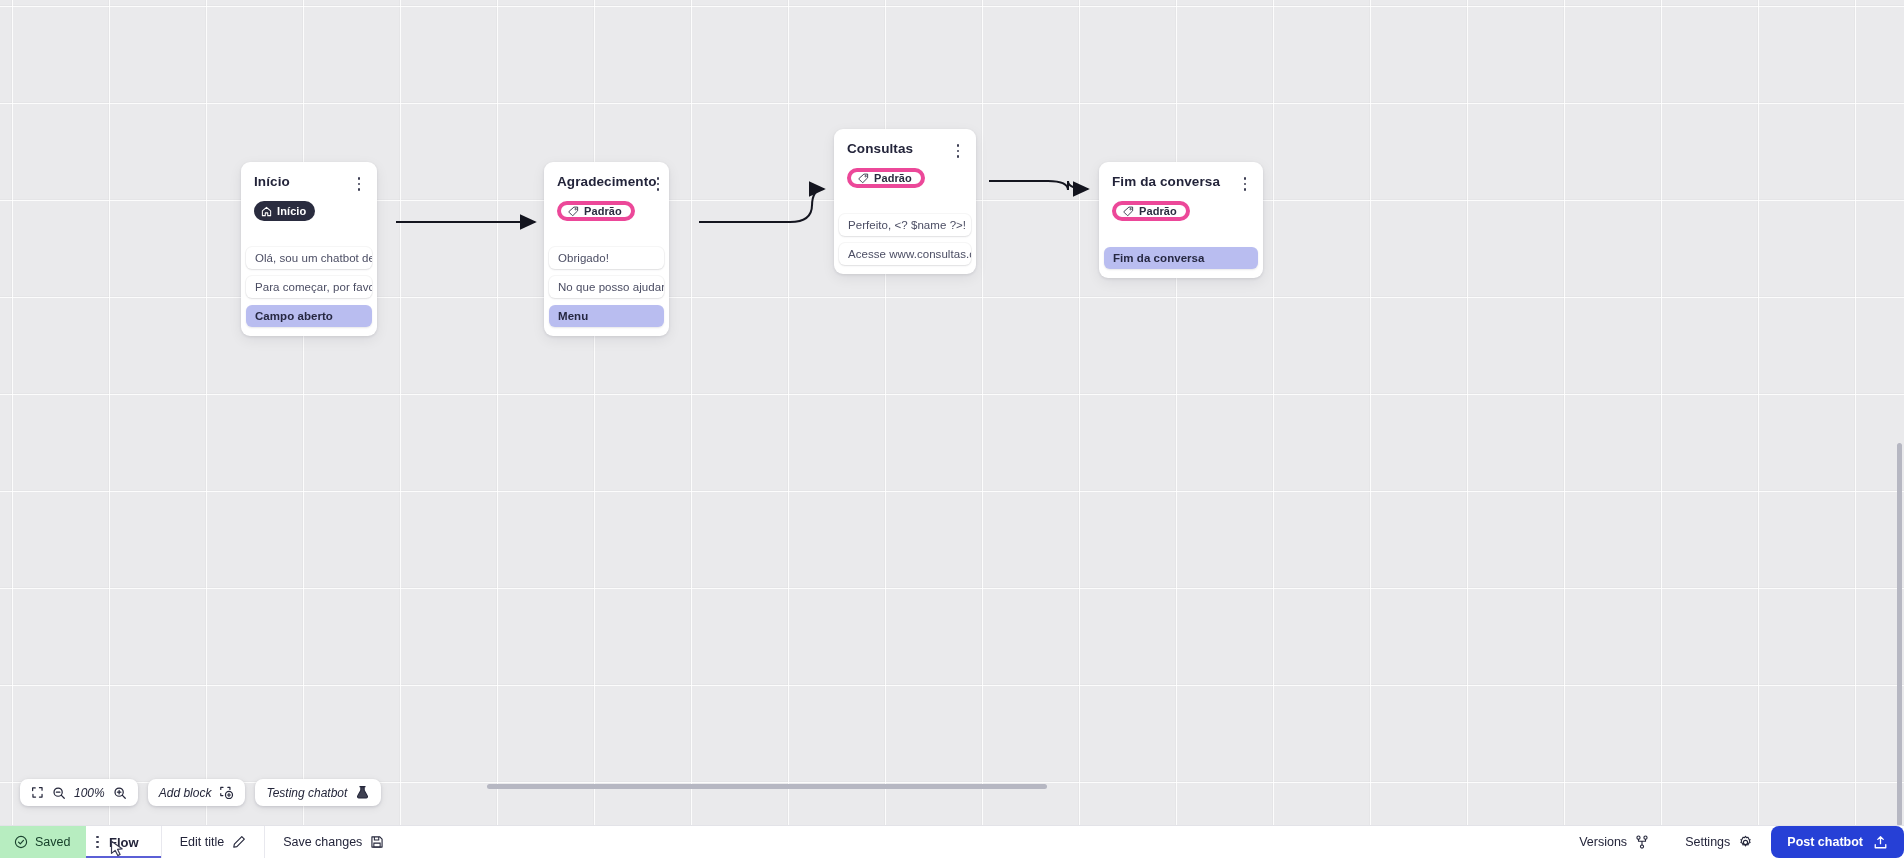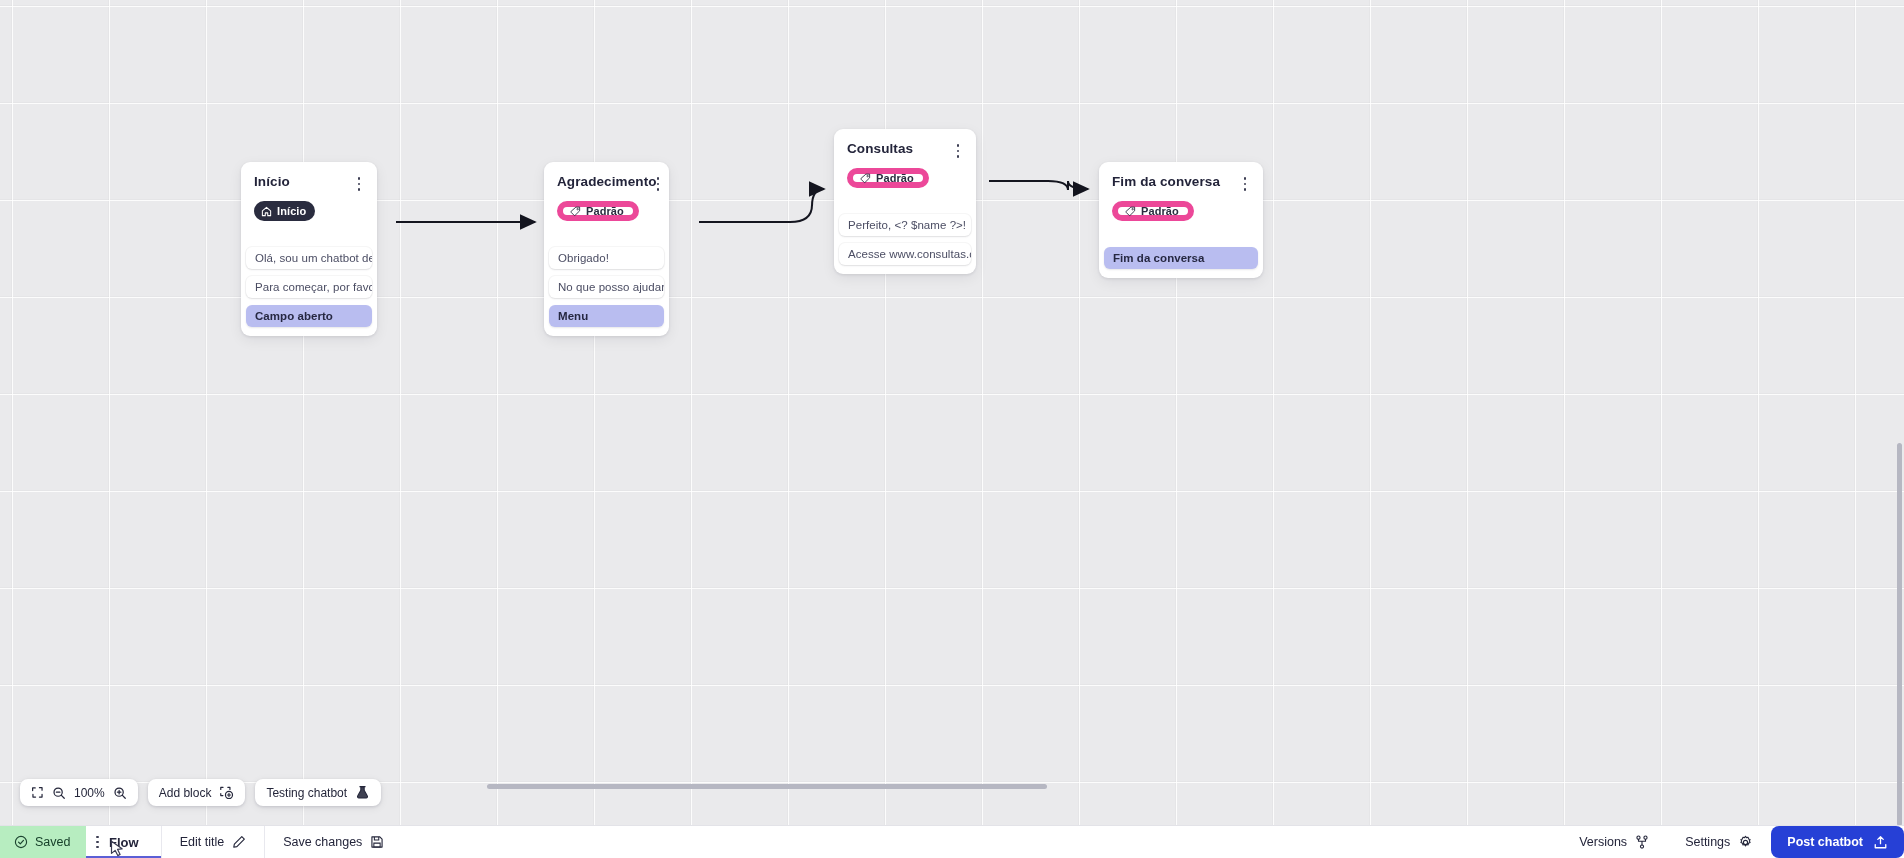--- a/index.html
+++ b/index.html
@@ -49,39 +49,39 @@
   }
   .kebab i { display: block; width: 2.6px; height: 2.6px; border-radius: 50%; background: #3b3d52; }
 
   .badge-row { padding: 8px 12px 0 13px; }
   .badge {
     display: inline-flex; align-items: center; gap: 5px;
     height: 20px; padding: 0 9px 0 7px; border-radius: 11px;
     font-size: 11px; font-weight: 700; letter-spacing: .1px;
   }
   .badge.dark { background: #2a2c3f; color: #ffffff; }
-  .badge.outline { background: #ffffff; color: #2a2c3f; border: 6px solid #ec4899; }
+  .badge.outline { background: #ffffff; color: #2a2c3f; border: 4px solid #ec4899; }
   .badge svg { display: block; }
 
   .rows { margin-top: 26px; display: flex; flex-direction: column; gap: 7px; padding: 0 5px; }
   .row {
     height: 22px; display: flex; align-items: center;
     padding: 0 9px; border-radius: 6px;
     font-size: 11.5px; color: #4b4d63; letter-spacing: .05px;
     white-space: nowrap; overflow: hidden; text-overflow: ellipsis;
     background: #ffffff;
     box-shadow: 0 1px 2px rgba(16,18,40,0.10), 0 0 0 1px rgba(16,18,40,0.035);
   }
   .row.accent {
     background: #b9bdf0; color: #262842; font-weight: 700;
     box-shadow: 0 1px 2px rgba(16,18,40,0.10);
   }
 
   
-  #tools { position: absolute; left: 20px; bottom: 52px; display: flex; gap: 10px; align-items: center; }
+  #tools { position: absolute; left: 20px; bottom: 52px; display: flex; gap: 10px; align-items: center; font-style: italic; }
   .tool {
     background: #fff; border-radius: 8px; height: 27px;
     display: flex; align-items: center; gap: 8px; padding: 0 11px;
     box-shadow: 0 1px 3px rgba(16,18,40,0.13), 0 2px 8px rgba(16,18,40,0.07);
     font-size: 12px; color: #24263a; font-weight: 400; cursor: pointer;
   }
   .tool .zval { font-size: 12px; font-weight: 400; color: #24263a; }
   .tool svg { display: block; }
   .tool .ic { display: flex; align-items: center; cursor: pointer; }
 

